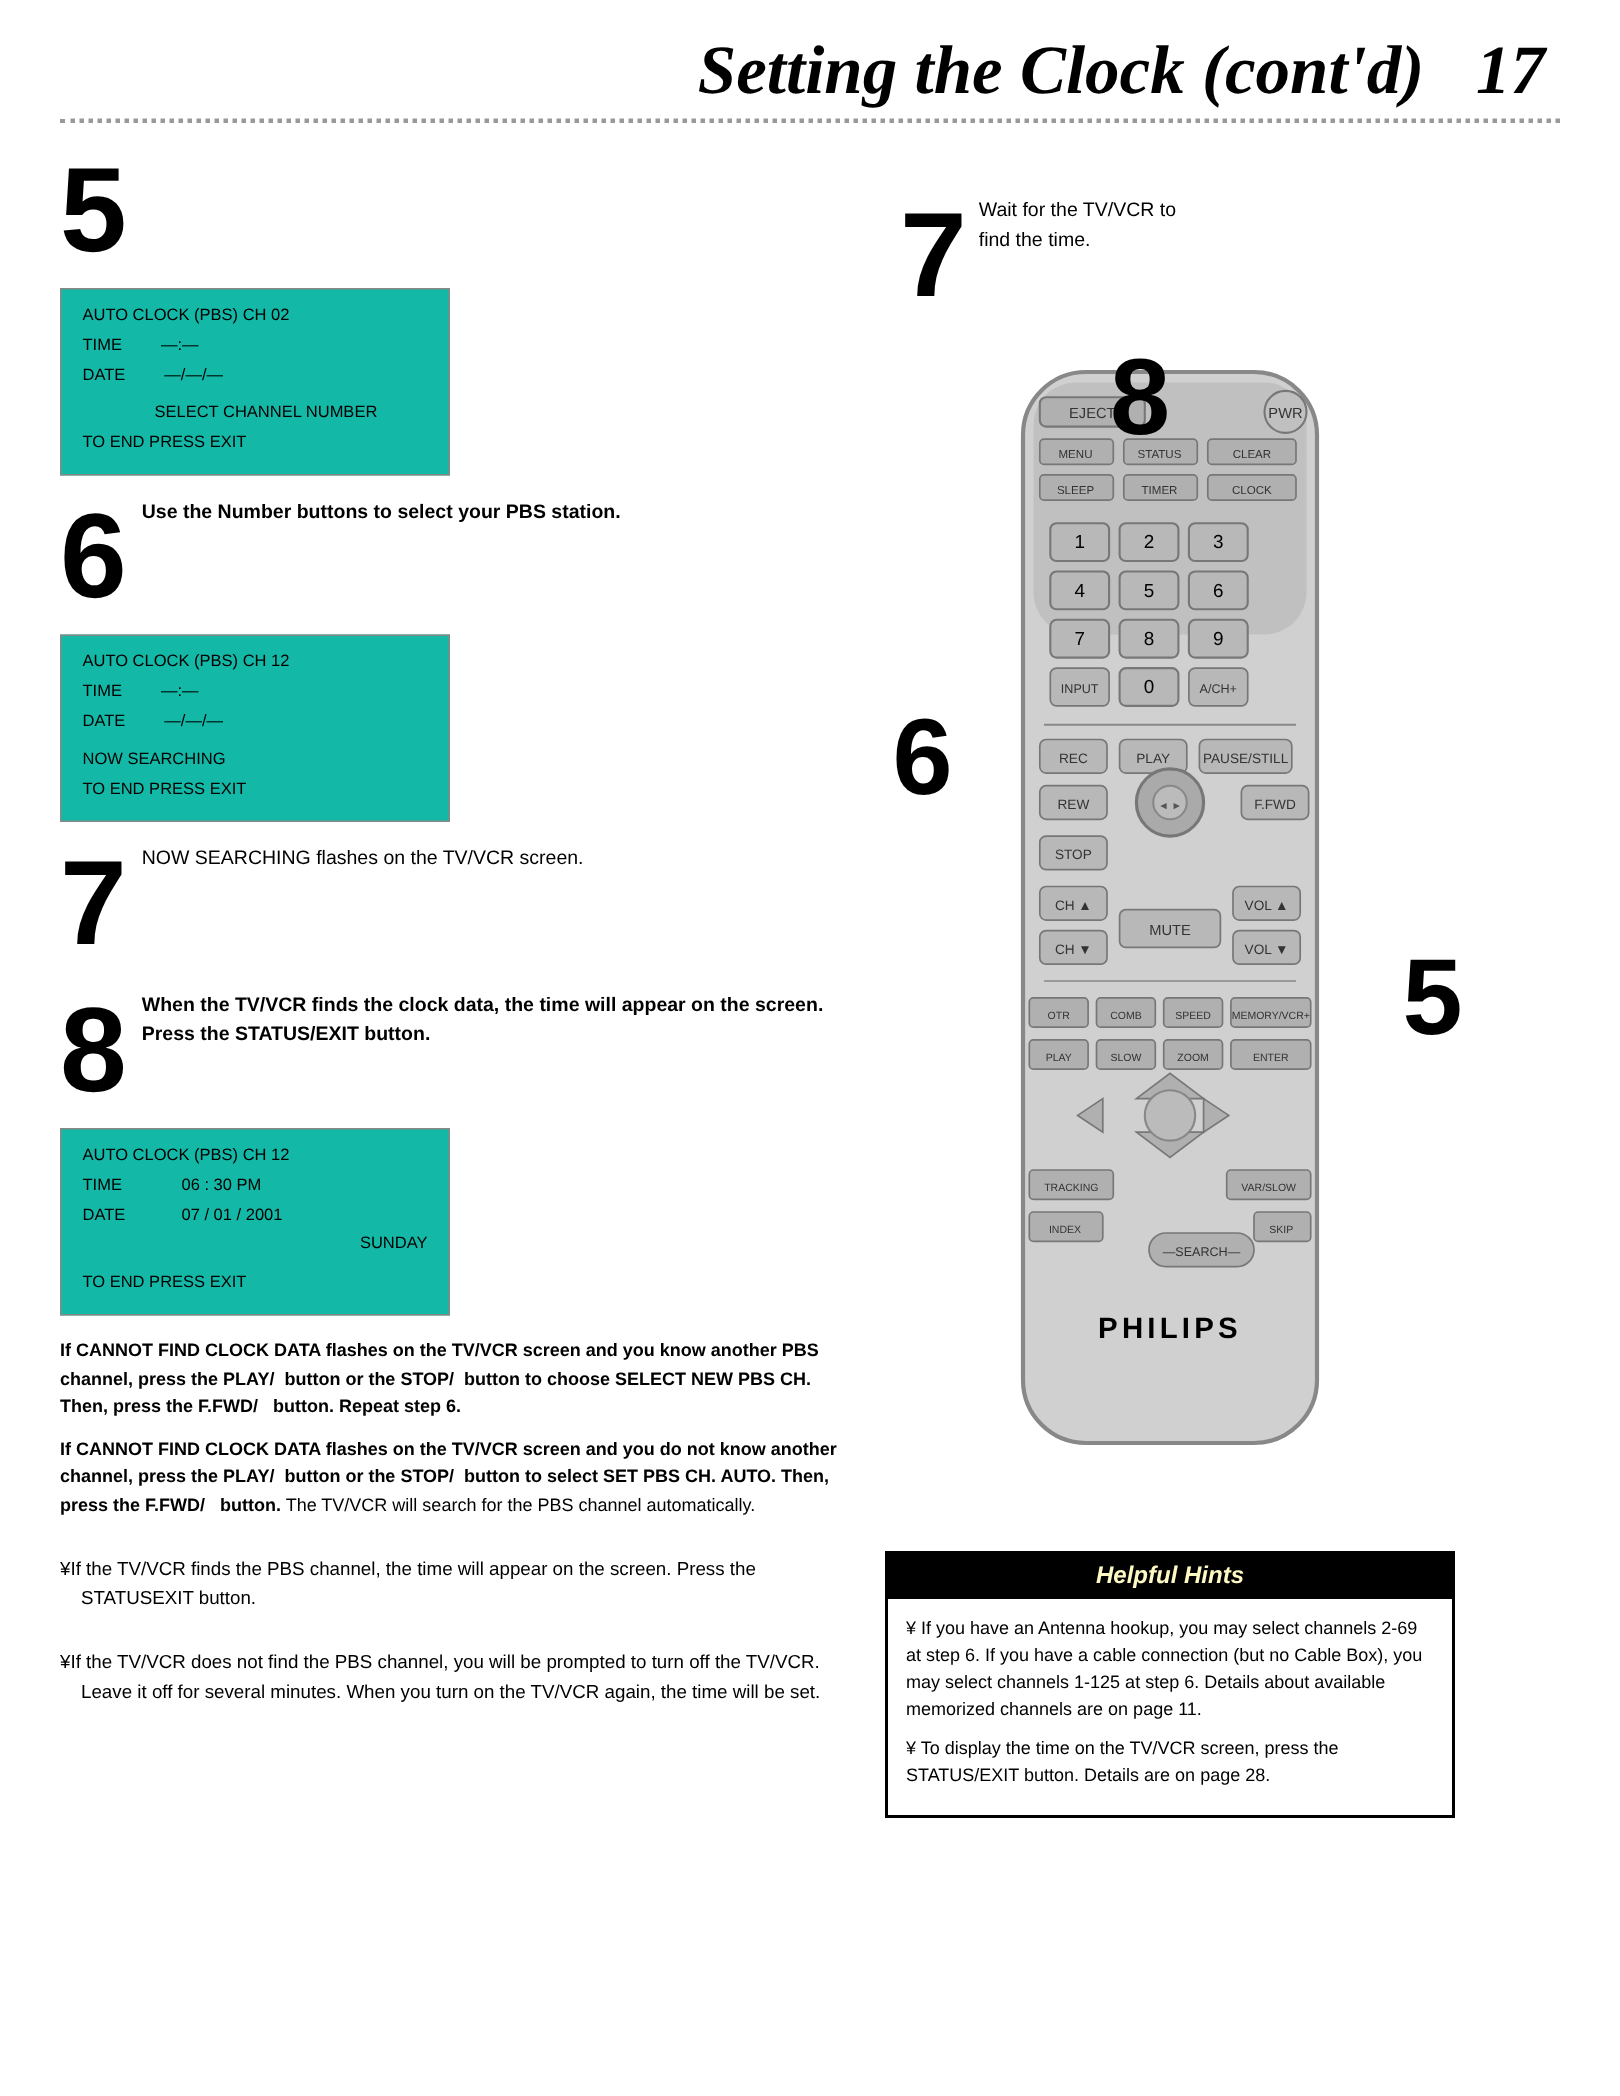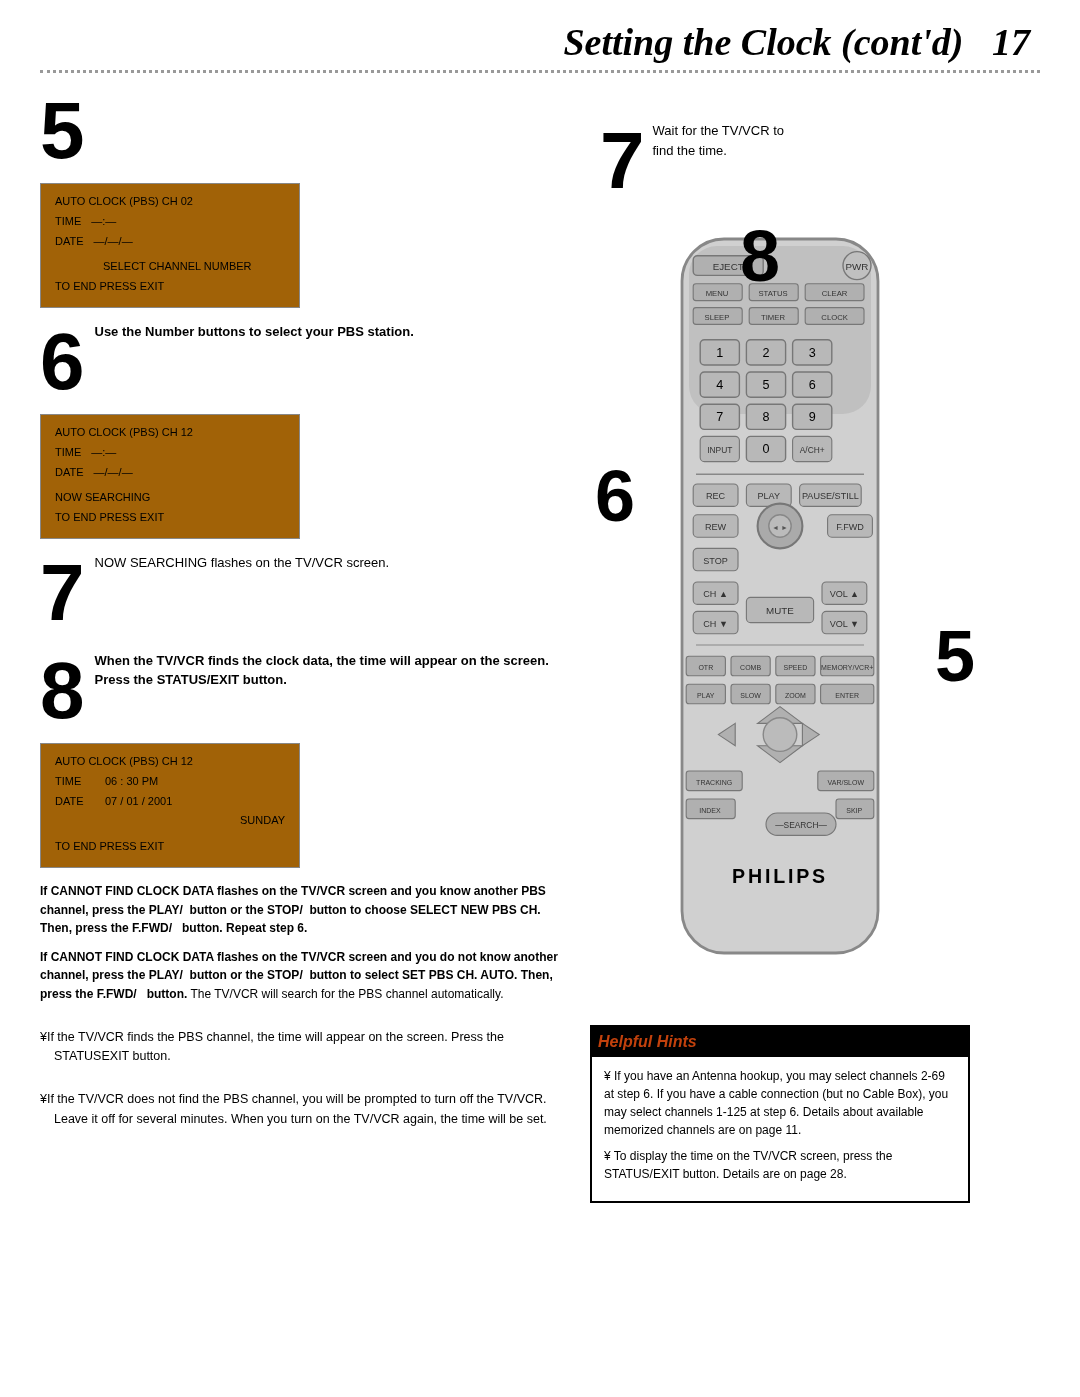--- a/index.html
+++ b/index.html
@@ -16,21 +16,21 @@
       width: 1080px;
       min-height: 1397px;
       padding: 20px 40px 40px 40px;
       position: relative;
     }
 
     
     .page-title {
       text-align: right;
       font-family: Georgia, 'Times New Roman', serif;
-      font-size: 38px;
+      font-size: 46px;
       font-style: italic;
       font-weight: bold;
       padding-bottom: 6px;
       border-bottom: 3px dotted #999;
       margin-bottom: 18px;
       padding-right: 10px;
     }
 
     
     .main-layout {
@@ -77,32 +77,32 @@
       line-height: 1.5;
     }
 
     .step-text b {
       font-weight: bold;
     }
 
     
     .screen-mockup {
       border: 1.5px solid #888;
-      background: #a16207;
+      background: #14b8a6;
       padding: 8px 14px 10px 14px;
       margin-bottom: 14px;
       margin-left: 0;
       width: 260px;
       font-size: 11px;
       line-height: 1.8;
     }
 
     .screen-mockup .screen-row {
       display: flex;
-      gap: 10px;
+      gap: 26px;
     }
 
     .screen-mockup .screen-label {
       font-size: 11px;
       color: #000;
     }
 
     
     .remote-container {
       display: flex;
@@ -138,21 +138,22 @@
 
     
     .helpful-hints-box {
       border: 2px solid #000;
       width: 100%;
       margin-top: 20px;
     }
 
     .helpful-hints-title {
       background: #000;
-      color: #c2410c;
+      color: #fef9c3;
+      text-align: center;
       padding: 6px;
       font-size: 16px;
       font-style: italic;
       font-weight: bold;
     }
 
     .helpful-hints-content {
       padding: 10px 12px;
       font-size: 12px;
       line-height: 1.5;

